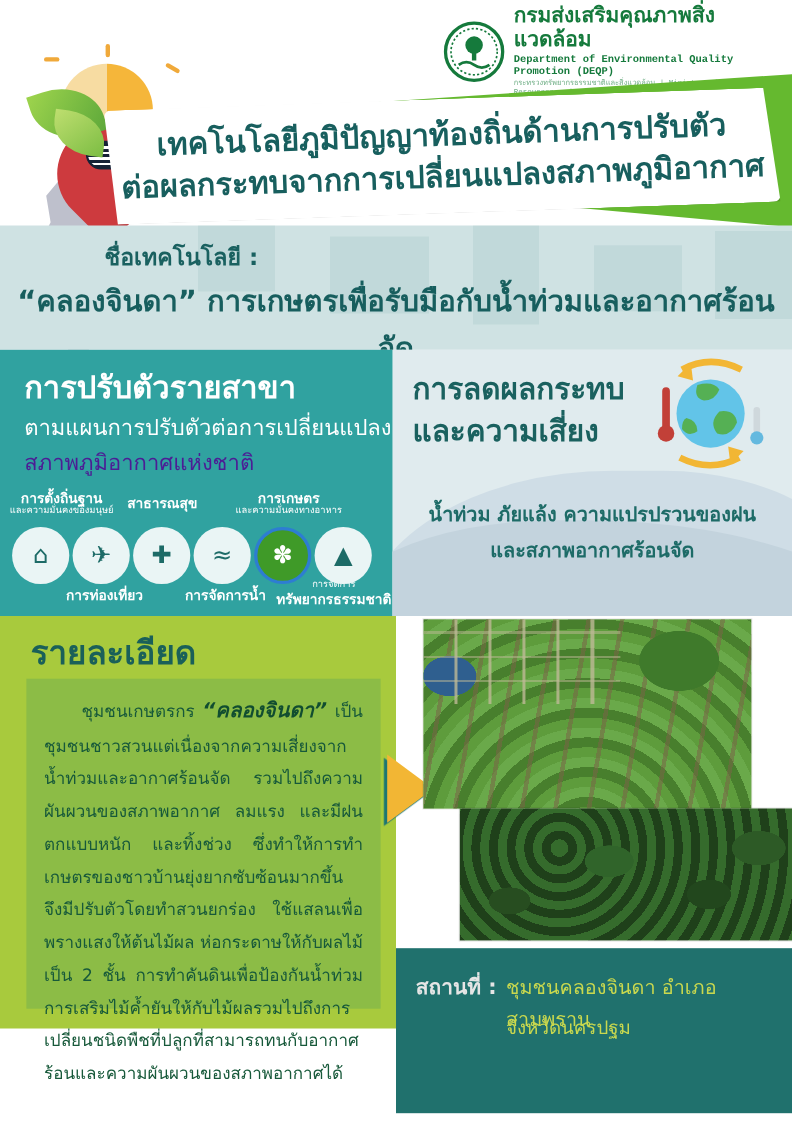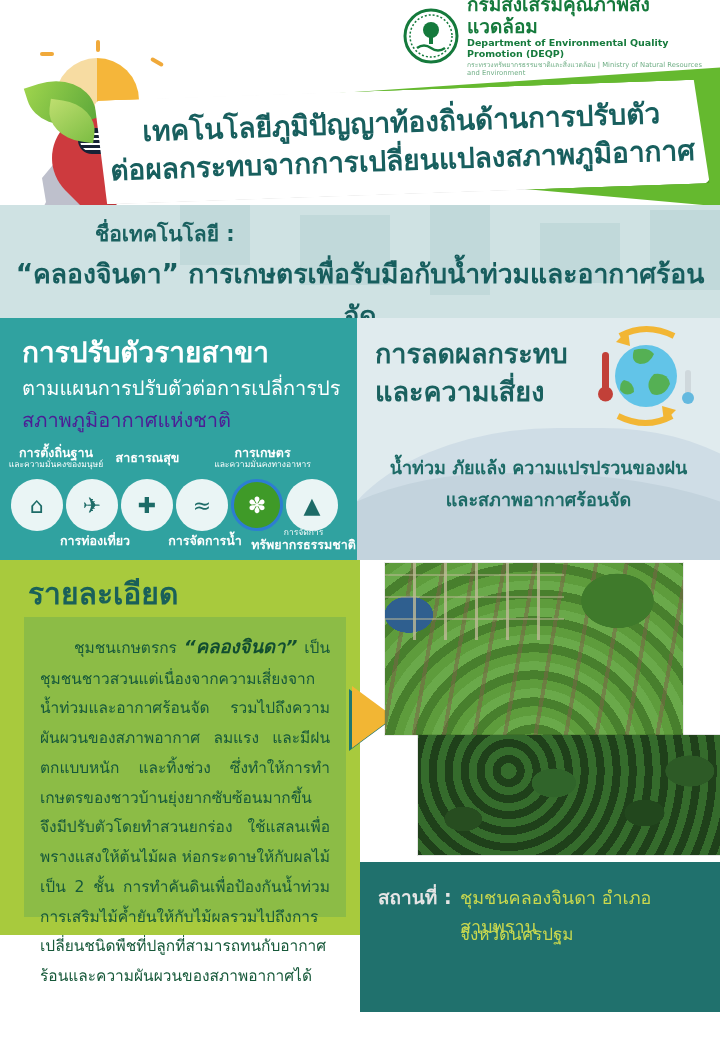--- a/index.html
+++ b/index.html
@@ -1,21 +1,21 @@
 <!DOCTYPE html>
 <html lang="th"><head>
 <meta charset="utf-8">
 <style>
   * { margin:0; padding:0; box-sizing:border-box; }
   html,body { background:#ffffff; }
   body { font-family:"DejaVu Sans","Liberation Sans",sans-serif; }
   #poster { position:relative; width:720px; height:1040px; margin:0 auto; background:#ffffff; overflow:hidden; }
 
   
-  .logo-block { position:absolute; right:12px; top:5px; width:305px; height:62px; display:flex; align-items:center; gap:8px; }
+  .logo-block { position:absolute; right:12px; top:16px; width:305px; height:62px; display:flex; align-items:center; gap:8px;font-family:Liberation Mono, monospace; }
   .logo-emblem { width:56px; height:56px; flex:0 0 auto; }
   .logo-text { display:flex; flex-direction:column; line-height:1.15; }
   .logo-th { color:#157a3c; font-weight:bold; font-size:19px; }
   .logo-en { color:#157a3c; font-weight:bold; font-size:9.5px; }
   .logo-sub { color:#6fae85; font-size:6.8px; margin-top:2px; }
 
   
   .banner-band { position:absolute; left:0; top:66px; width:720px; height:142px; background:#65b92f;
     clip-path:polygon(15% 30%, 100% 1%, 100% 99%, 15% 60%); }
   .banner-box { position:absolute; left:96px; top:90px; width:612px; height:104px; background:#ffffff;
@@ -164,21 +164,21 @@
     <div class="sky-b" style="left:300px;top:10px;width:90px;height:70px;"></div>
     <div class="sky-b" style="left:430px;top:0;width:60px;height:90px;"></div>
     <div class="sky-b" style="left:540px;top:18px;width:80px;height:60px;"></div>
     <div class="sky-b" style="left:650px;top:5px;width:70px;height:80px;"></div>
     <div class="tech-label">ชื่อเทคโนโลยี :</div>
     <div class="tech-name">“คลองจินดา” การเกษตรเพื่อรับมือกับน้ำท่วมและอากาศร้อนจัด</div>
   </div>
 
   <div class="adapt-panel">
     <div class="adapt-title">การปรับตัวรายสาขา</div>
-    <div class="adapt-sub1">ตามแผนการปรับตัวต่อการเปลี่การปร</div>
+    <div class="adapt-sub1">ตามแผนการปรับตัวต่อการเปลี่ยนแปลง</div>
     <div class="adapt-sub2">สภาพภูมิอากาศแห่งชาติ</div>
 
     <div class="sector-label" style="left:0px;top:128px;width:112px;">
       <div class="sl-bold">การตั้งถิ่นฐาน</div>
       <div class="sl-small">และความมั่นคงของมนุษย์</div>
     </div>
     <div class="sector-label sl-bold" style="left:40px;top:216px;width:110px;">การท่องเที่ยว</div>
     <div class="sector-label sl-bold" style="left:95px;top:133px;width:105px;">สาธารณสุข</div>
     <div class="sector-label sl-bold" style="left:150px;top:216px;width:110px;">การจัดการน้ำ</div>
     <div class="sector-label" style="left:205px;top:128px;width:115px;">

